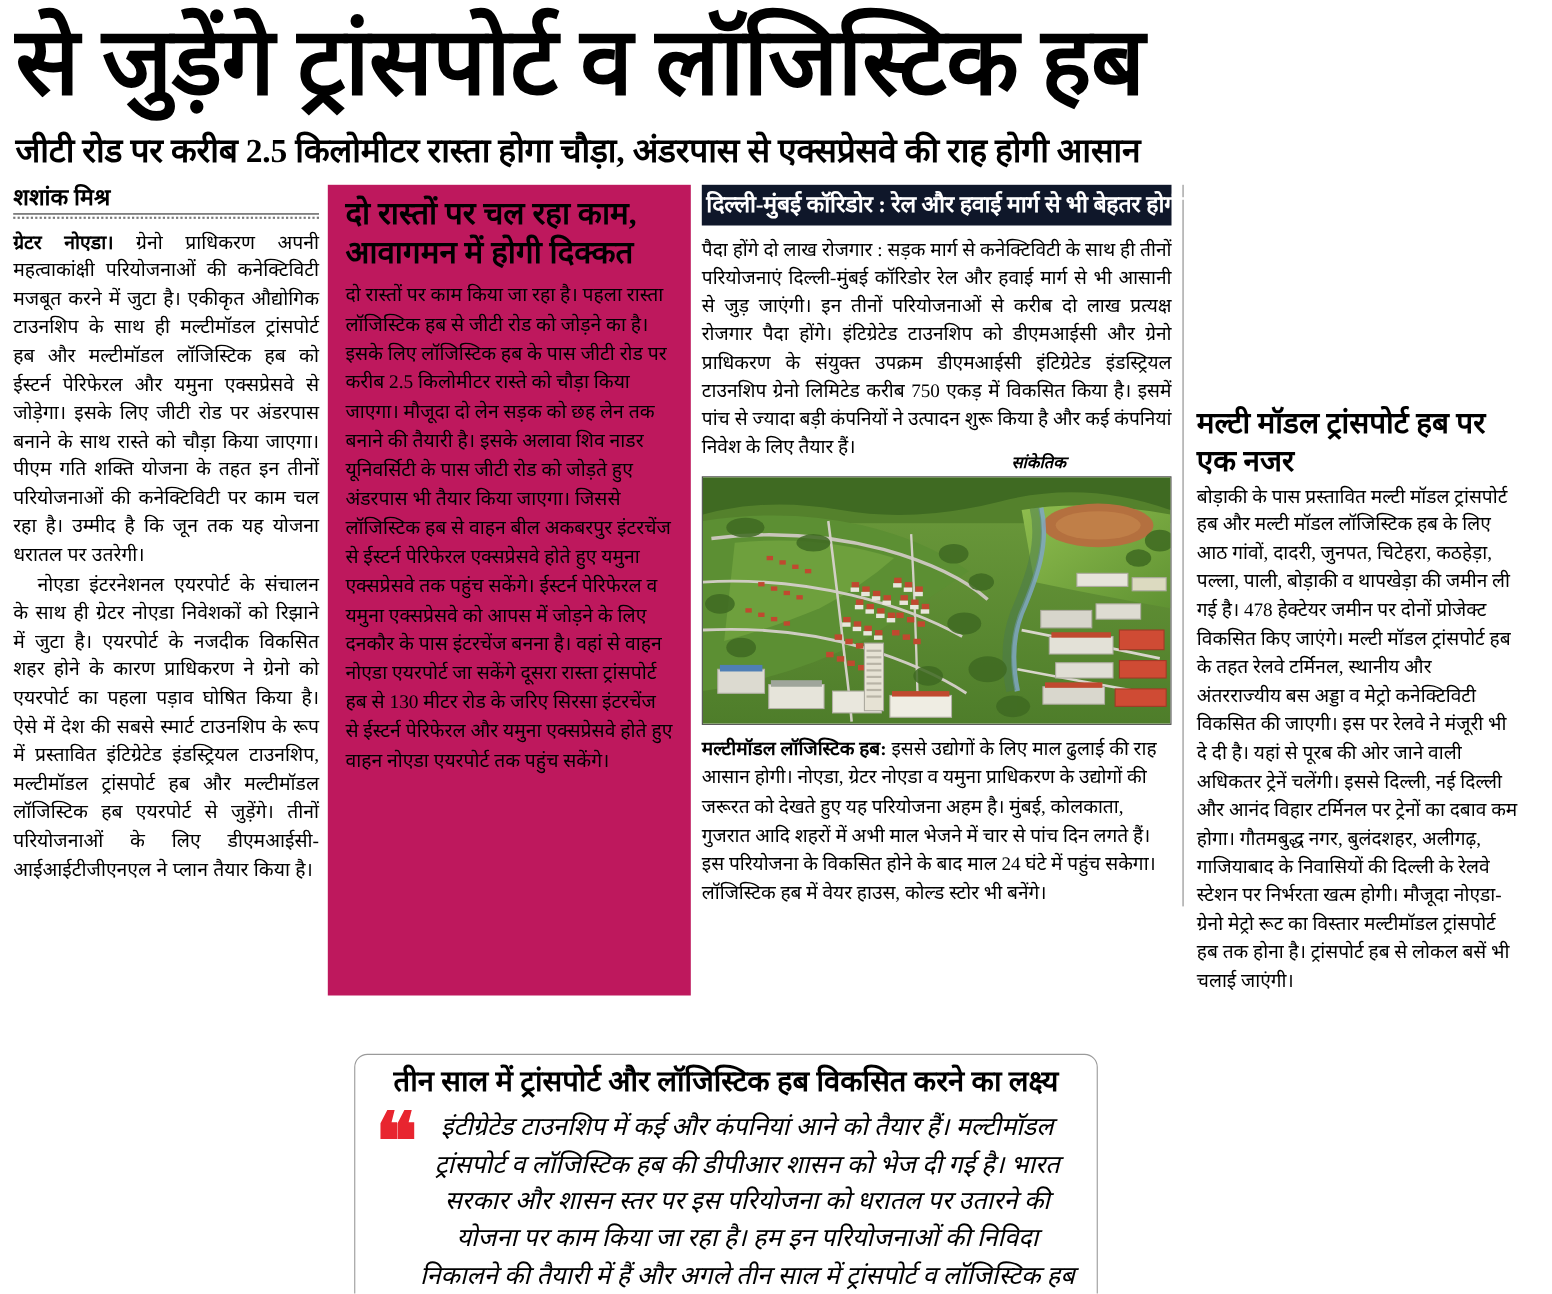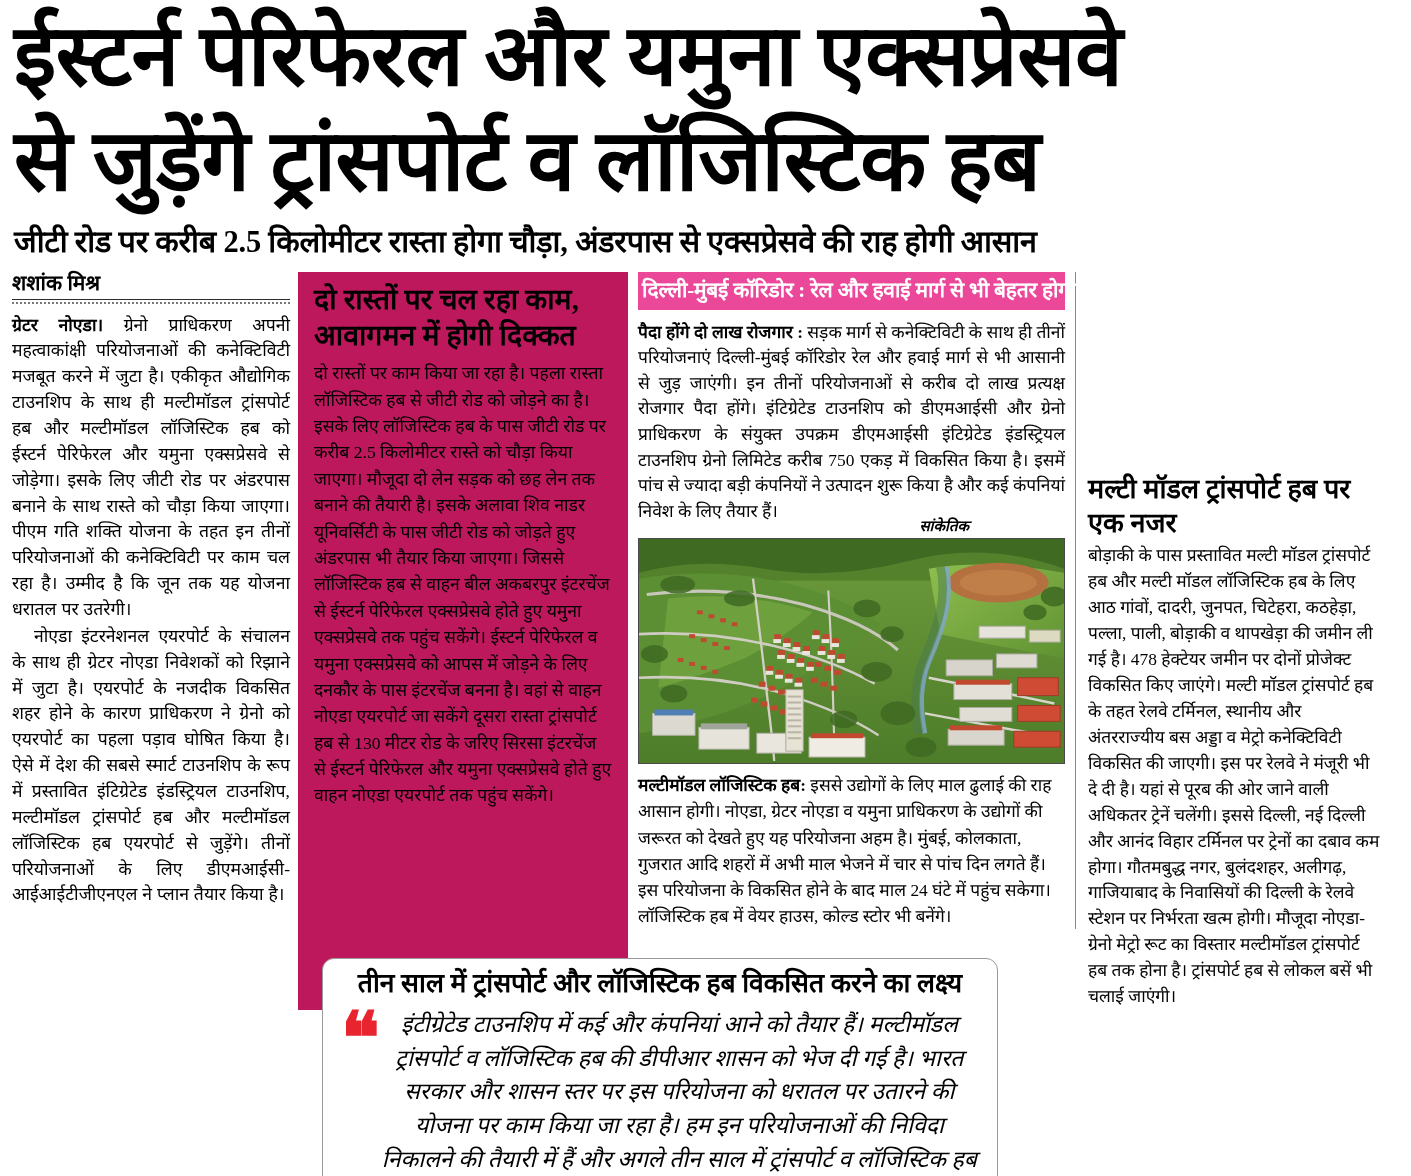--- a/index.html
+++ b/index.html
@@ -96,37 +96,37 @@
 
   
   .col3 {
     width: 448px;
     flex: 0 0 448px;
     padding: 0 10px 0 10px;
     border-right: 1px solid #8a8a8a;
   }
   .center-wrap { position: relative; }
   .redbar {
-    background: #ec4899;
+    background: #0f172a;
     color: #ffffff;
     font-weight: 700;
     font-size: 21px;
     line-height: 1.25;
     text-align: center;
     padding: 5px 4px 6px 4px;
     white-space: nowrap;
     letter-spacing: -0.2px;
   }
   .kicker-p {
     font-size: 17.4px;
     line-height: 1.47;
     text-align: justify;
     margin: 10px 0 0 0;
   }
-  .kicker-p b { font-weight: 700; }
+  .kicker-p b { font-weight: 400; }
 
   .photo-wrap { margin-top: 14px; position: relative; }
   .photo-credit {
     position: absolute;
     right: 96px;
     top: -19px;
     font-style: italic;
     font-weight: 700;
     font-size: 15px;
     line-height: 1;
@@ -199,21 +199,20 @@
     padding-left: 4px;
     font-style: italic;
   }
   .q-attr { font-weight: 700; }
 </style>
 </head>
 <body>
 
 <div class="masthead">
   <h1 class="headline">
-    <span class="ln1">ईस्टर्न पेरिफेरल और यमुना एक्सप्रेसवे</span>
     <span class="ln2">से जुड़ेंगे ट्रांसपोर्ट व लॉजिस्टिक हब</span>
   </h1>
   <div class="subheadline">जीटी रोड पर करीब 2.5 किलोमीटर रास्ता होगा चौड़ा, अंडरपास से एक्सप्रेसवे की राह होगी आसान</div>
 </div>
 
 <div class="body-grid">
 
   <div class="col1">
     <div class="byline">शशांक मिश्र</div>
     <div class="byline-rule"></div>

